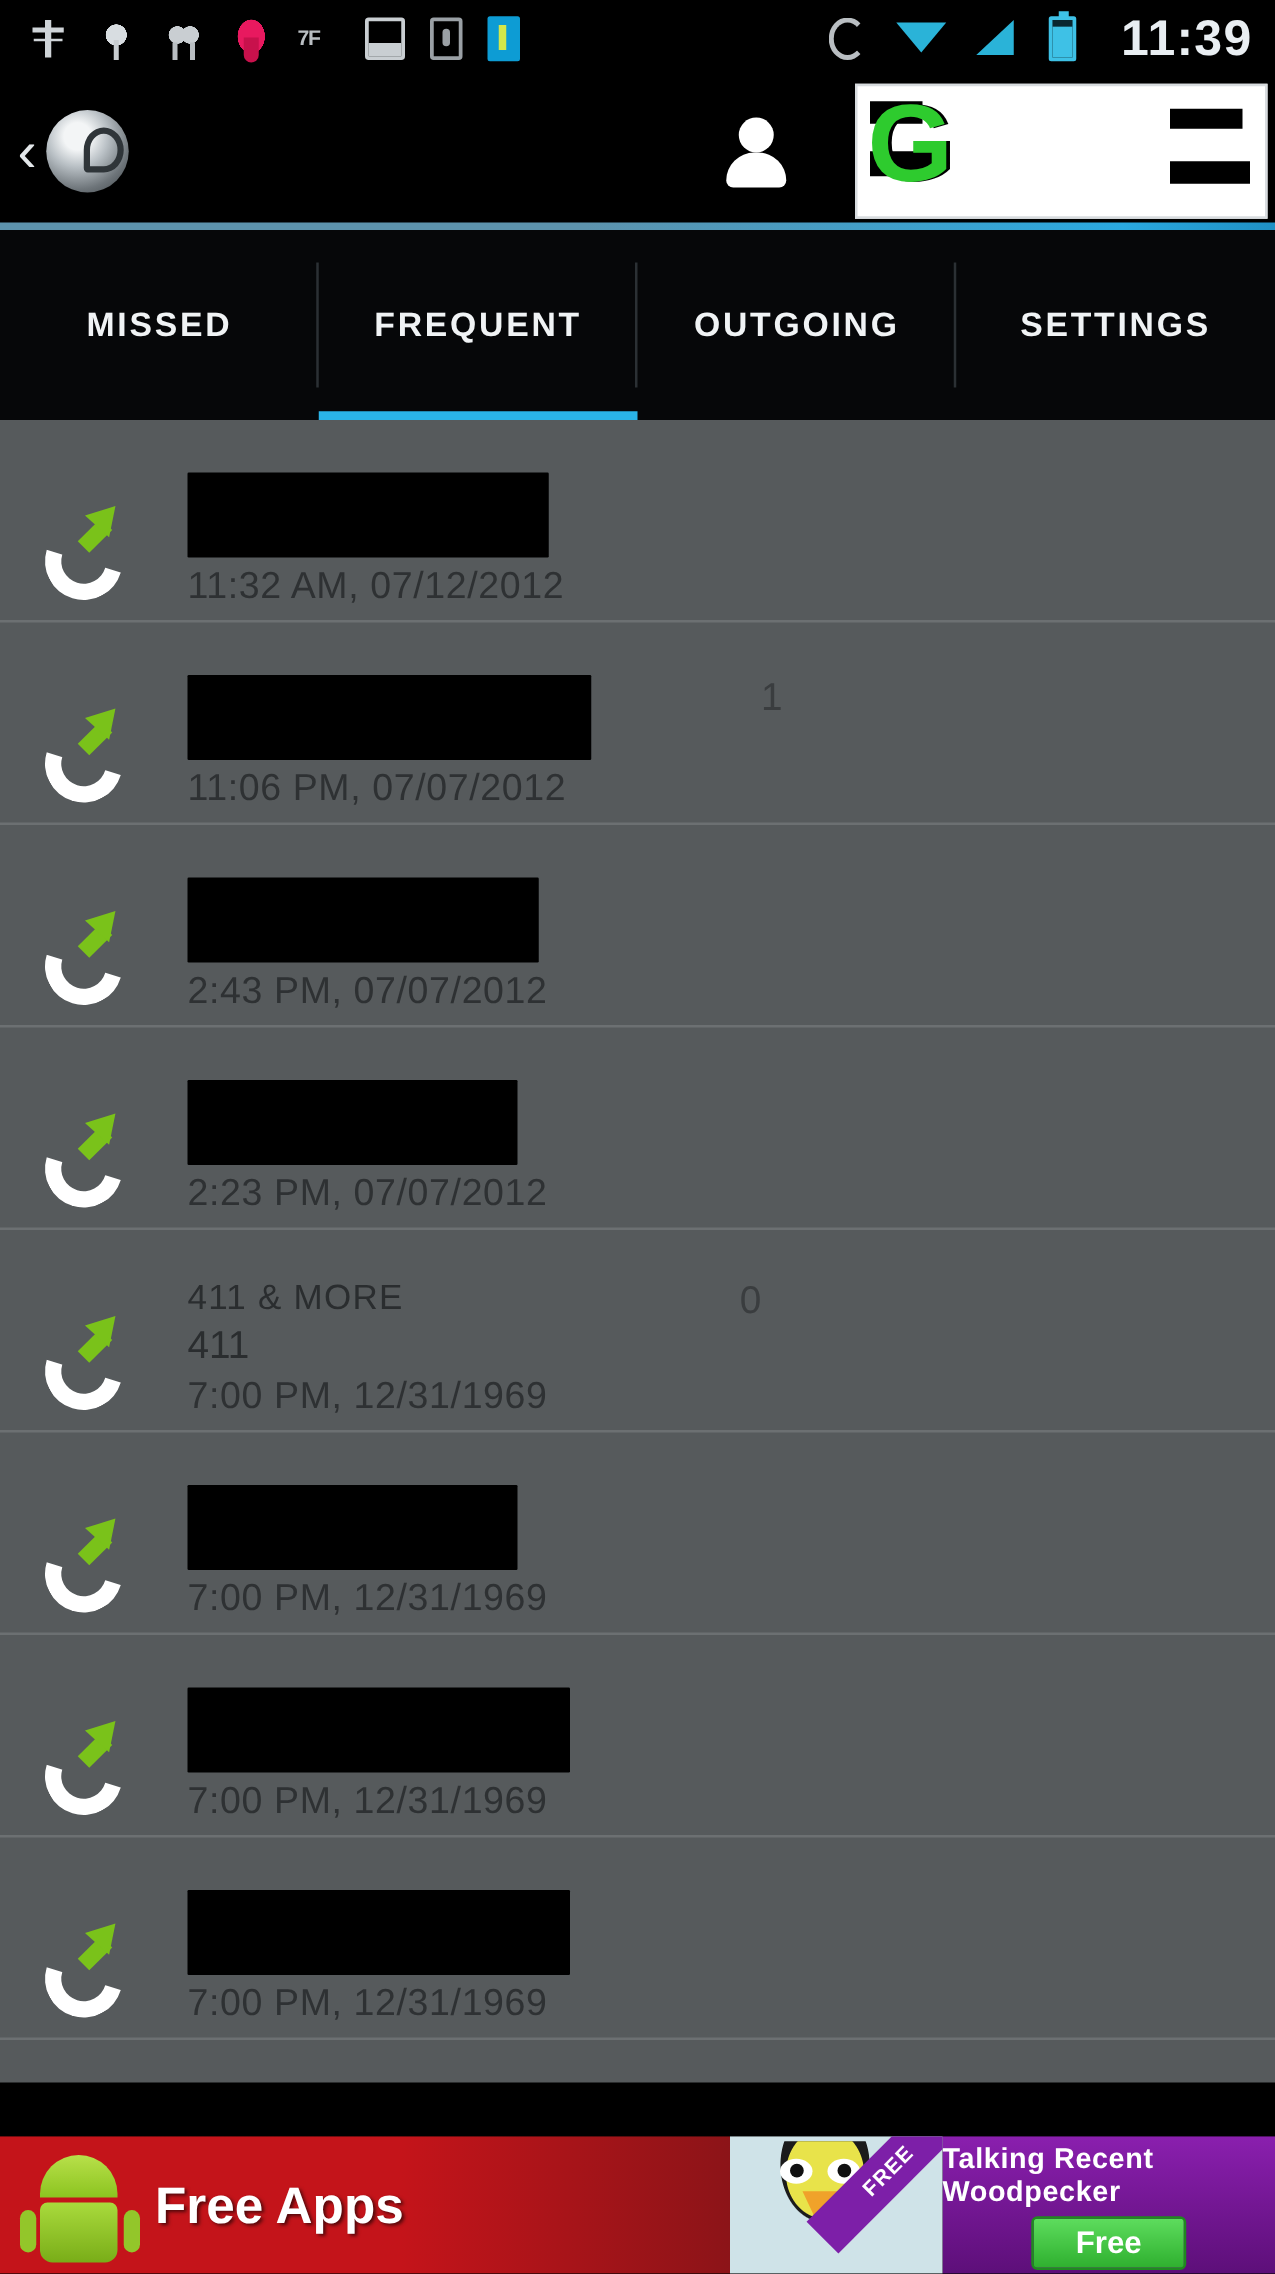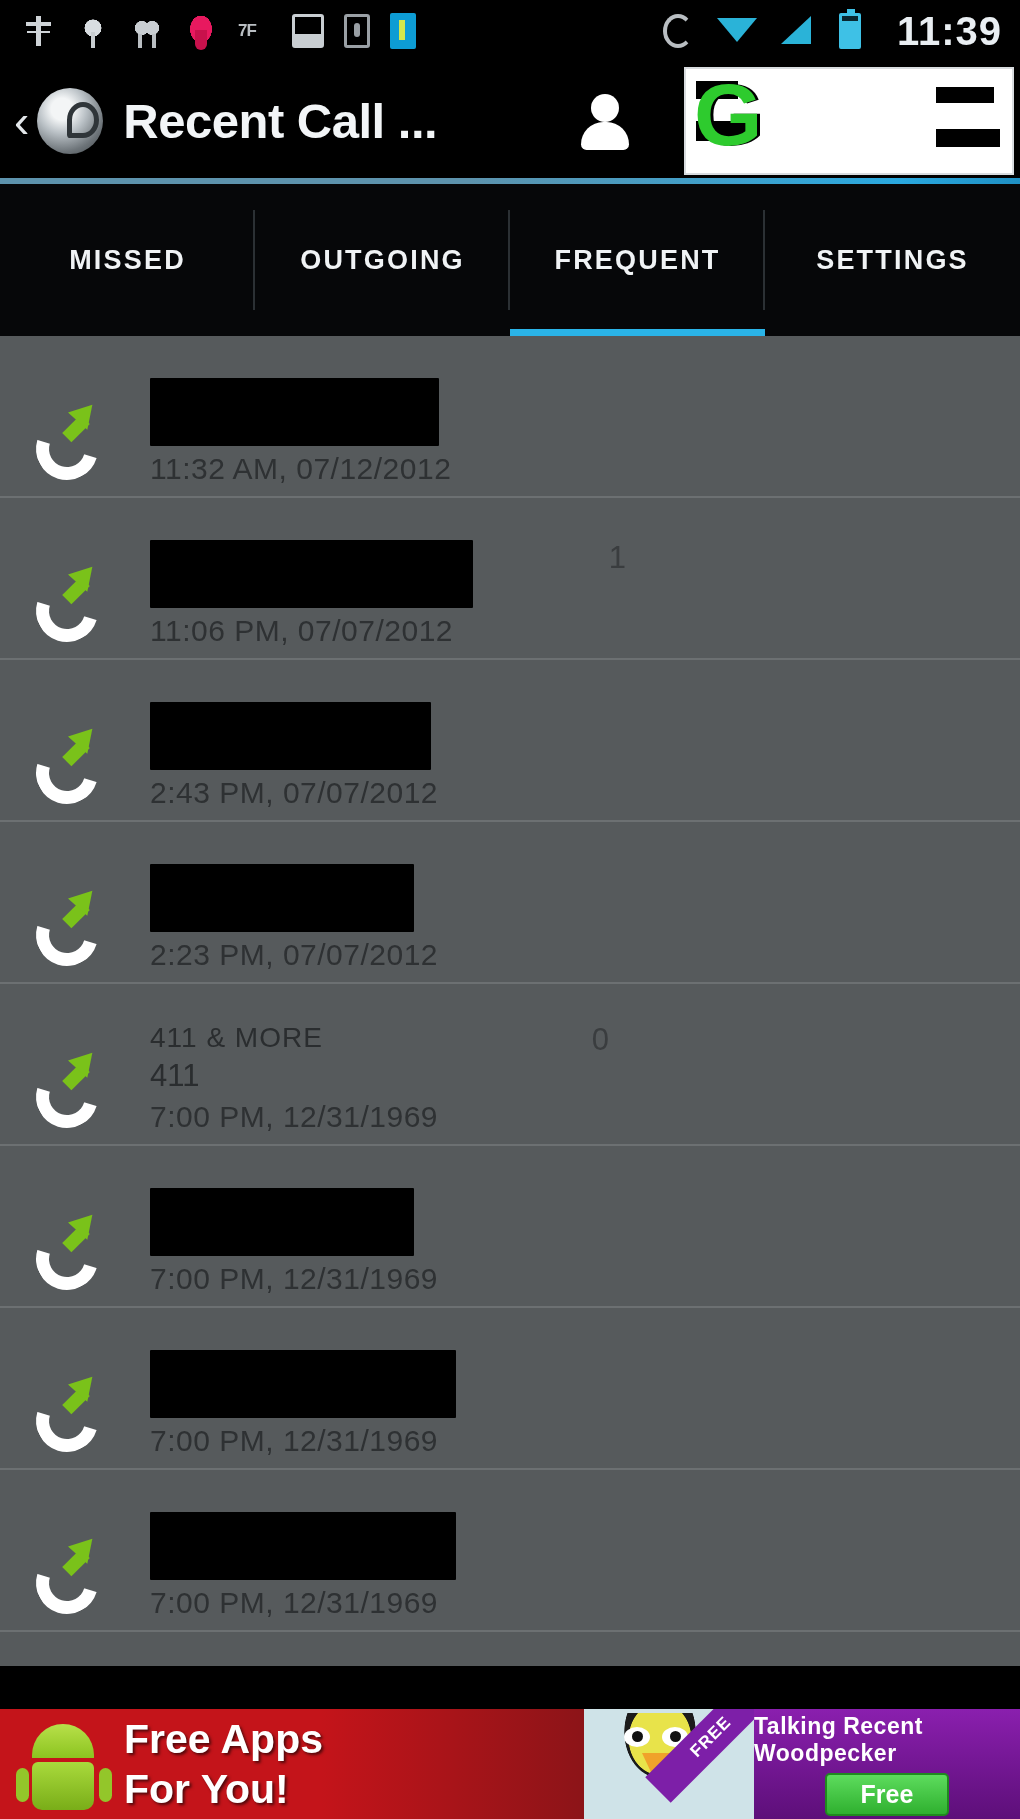--- a/index.html
+++ b/index.html
@@ -173,43 +173,42 @@
           <i></i>
         </span>
       <span class="ico-bat"></span>
       <span class="clock">11:39</span>
     </div>
   </div>
 
   <div class="actionbar">
     <span class="back-chevron">‹</span>
     <span class="app-icon"></span>
-    <span class="ab-title">Recent Call ...</span>
     <span class="ab-spacer"></span>
     <span class="person-icon"></span>
     <div class="ad-top">
       <span class="blk b1"></span>
       <span class="blk b2"></span>
       <span class="blk b3"></span>
       <span class="blk b4"></span>
       <span class="g">G</span>
     </div>
   </div>
   <div class="ab-divider"></div>
 
   <div class="tabbar">
     <div class="tab">
       <span>MISSED</span>
     </div>
-    <div class="tab">
-      <span>OUTGOING</span>
-    </div>
     <div class="tab active">
       <span>FREQUENT</span>
       <span class="underline"></span>
+    </div>
+    <div class="tab">
+      <span>OUTGOING</span>
     </div>
     <div class="tab">
       <span>SETTINGS</span>
     </div>
   </div>
 
   <div class="list" id="call-list">
       <div class="row">
         <div class="callicon">
           <span class="handset">
@@ -354,21 +353,20 @@
   <div class="ad-bottom">
     <div class="ad-left">
       <div class="droid">
         <span class="ear l"></span>
         <span class="ear r"></span>
         <span class="head"></span>
         <span class="body"></span>
       </div>
       <div class="txt">
         <div>Free Apps</div>
-        <div>For You!</div>
       </div>
     </div>
     <div class="ad-mid">
       <span class="bird"></span>
       <span class="eye l"></span>
       <span class="eye r"></span>
       <span class="beak"></span>
       <span class="ribbon">
         <span>FREE</span>
       </span>

